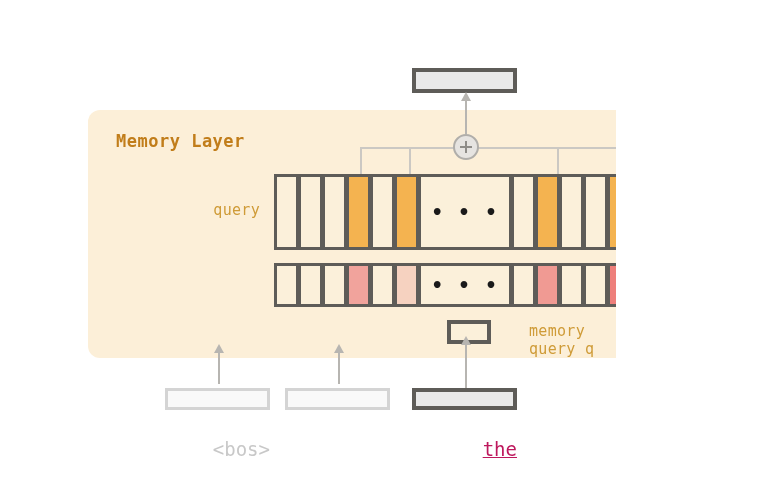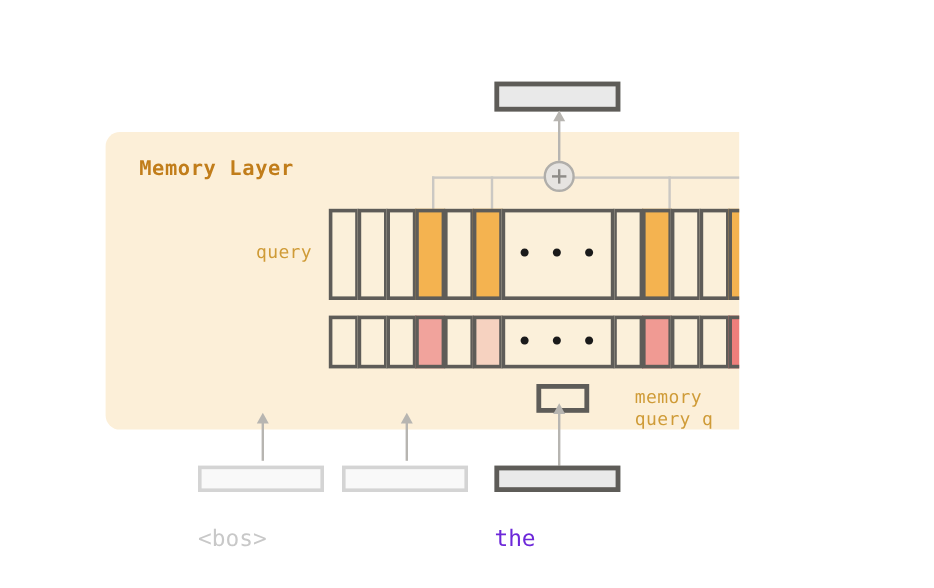--- a/index.html
+++ b/index.html
@@ -196,25 +196,25 @@
     background: #e9e9e9;
   }
   .tokbox.t0 { left: 165px; }
   .tokbox.t1 { left: 285px; }
   .tokbox.t2 { left: 412px; }
 
   .toklabel {
     position: absolute;
     top: 438px;
     width: 105px;
-    text-align: left;
+    text-align: right;
     font-size: 19px;
   }
   .toklabel.dim    { color: #c8c8c8; }
-  .toklabel.active { color: #6d28d9; }
+  .toklabel.active { color: #be185d; text-decoration: underline; }
   .toklabel.t0 { left: 165px; }
   .toklabel.t1 { left: 285px; }
   .toklabel.t2 { left: 412px; }
 </style>
 </head>
 <body>
 
 <div id="stage">
 
   <div class="panel"></div>

